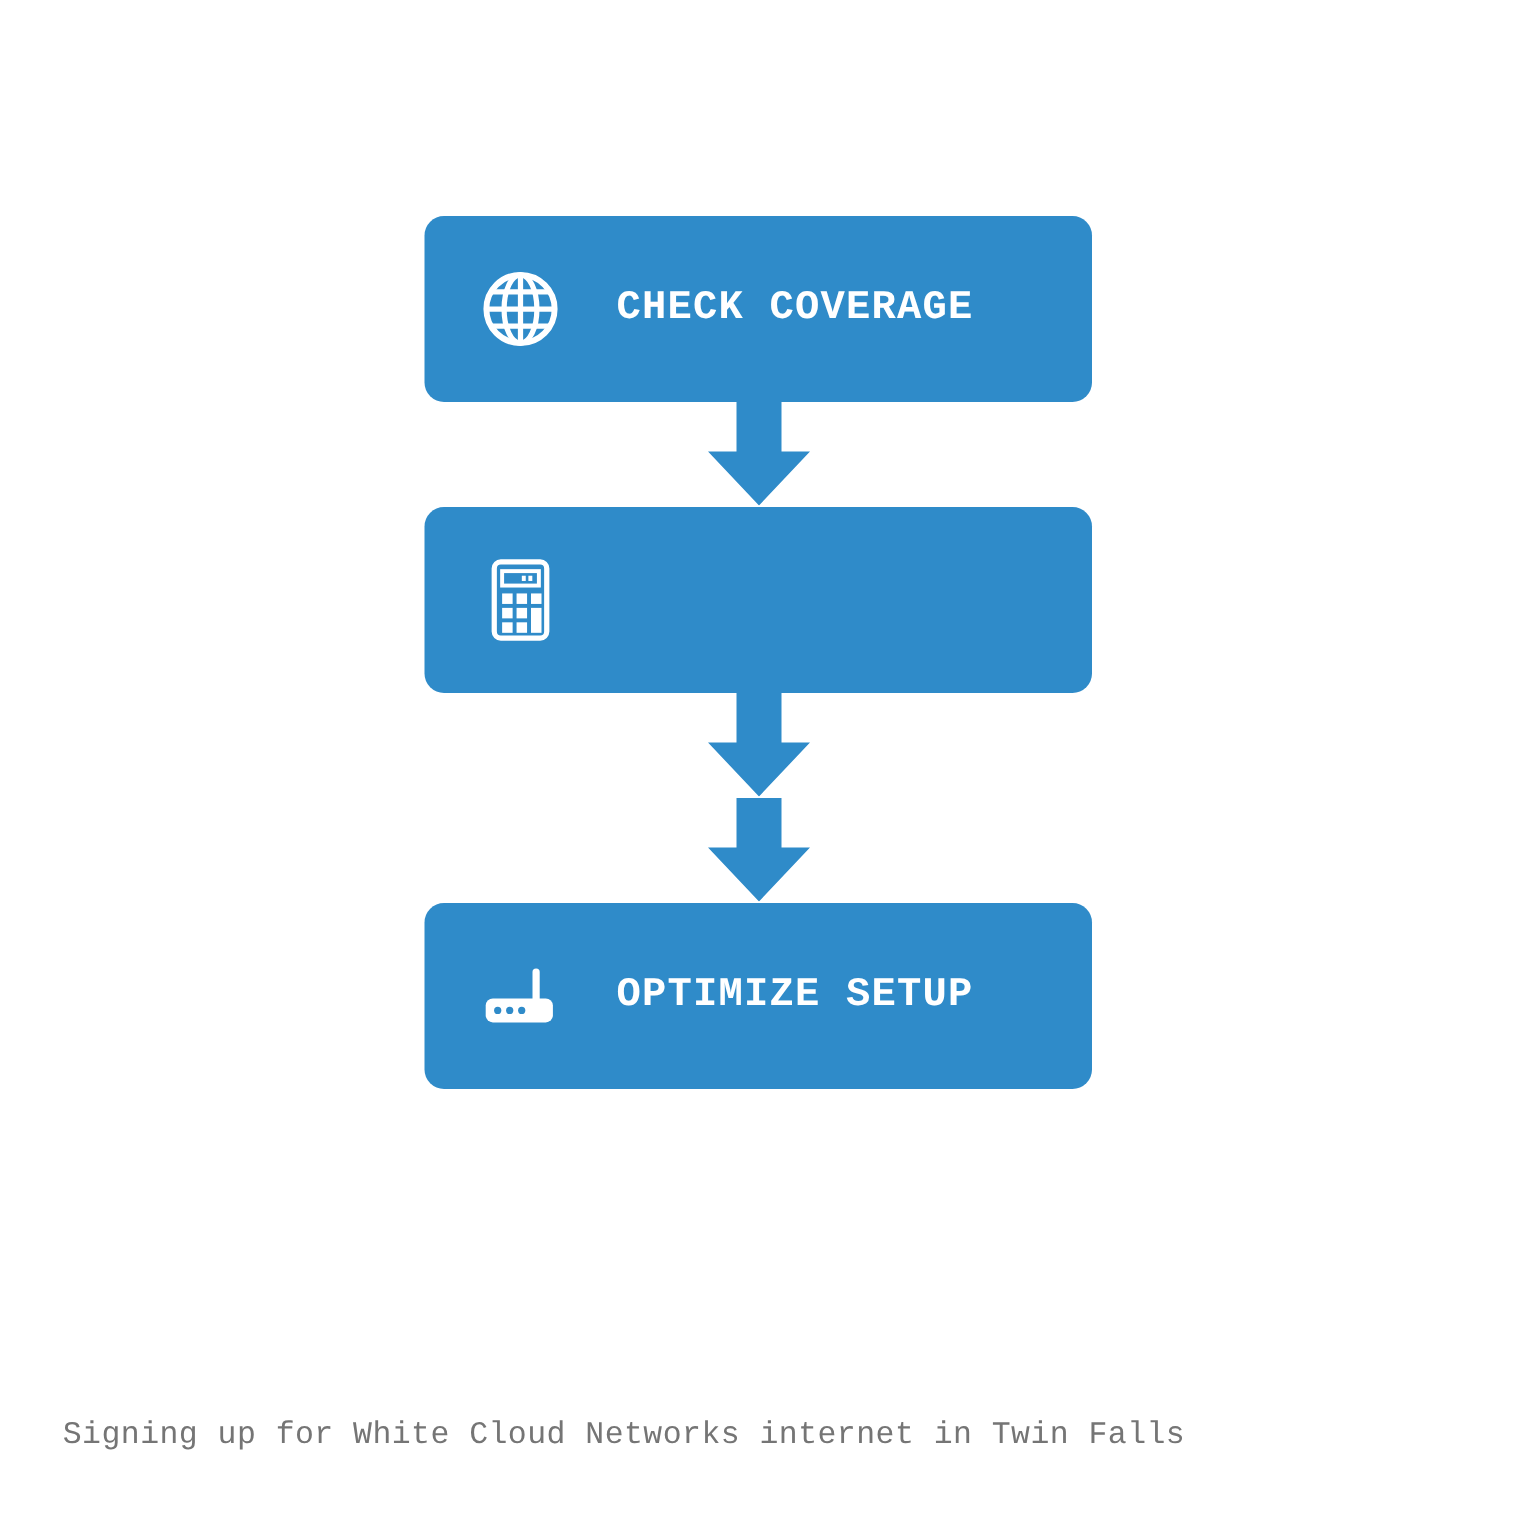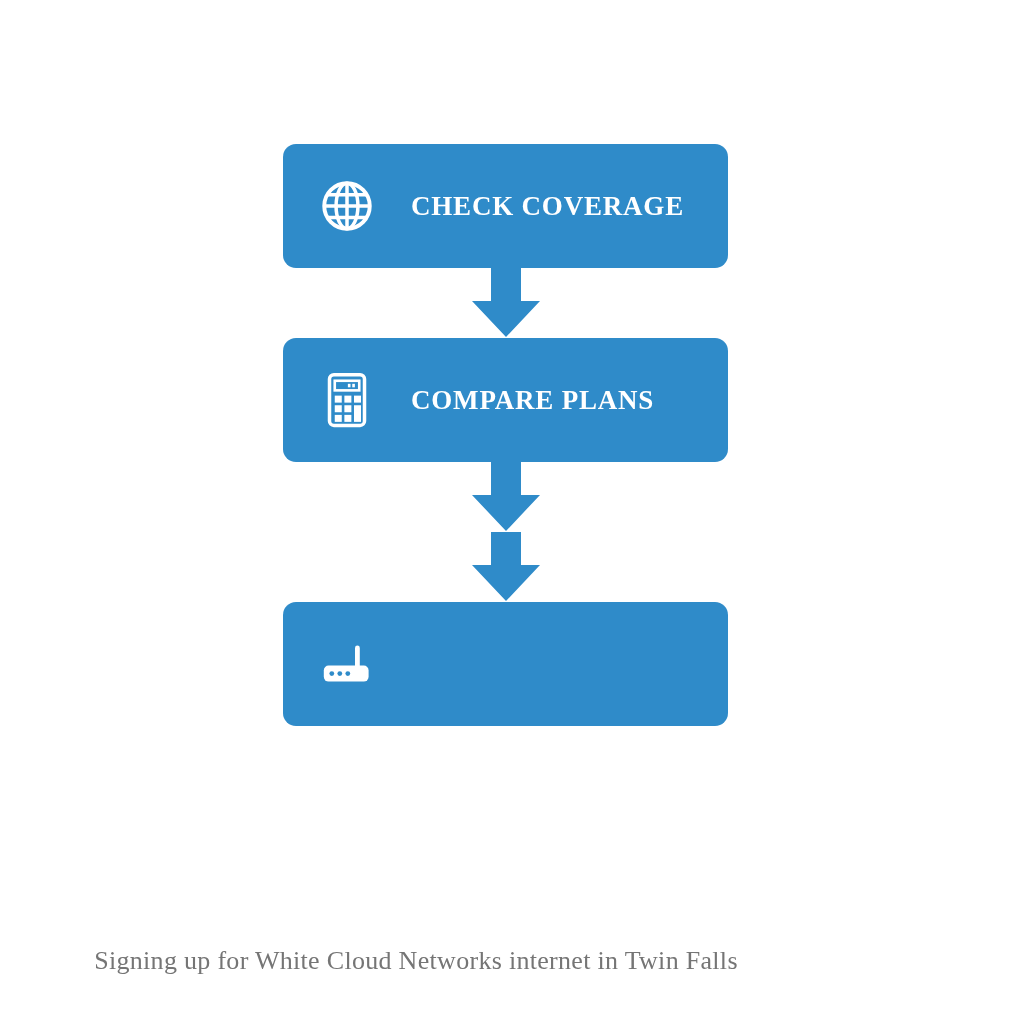--- a/index.html
+++ b/index.html
@@ -1,21 +1,21 @@
 <!DOCTYPE html>
 <html style="--accent: #2f8bc9;"><head>
 <meta charset="utf-8">
 <style>
   html, body { margin: 0; padding: 0; background: #ffffff; }
   .canvas {
     position: relative;
     width: 1024px;
     height: 1024px;
     background: #ffffff;
-    font-family: Liberation Serif, serif;
+    font-family: Liberation Mono, monospace;
     overflow: hidden;
   }
   .flow {
     position: absolute;
     top: 144px;
     left: 283px;
     width: 445px;
     display: flex;
     flex-direction: column;
     align-items: center;
@@ -53,21 +53,21 @@
     align-items: flex-start;
     justify-content: center;
   }
   .caption {
     position: absolute;
     top: 946px;
     left: 0;
     width: 832px;
     text-align: center;
     color: #757575;
-    font-size: 26px;
+    font-size: 21px;
     letter-spacing: 0.3px;
   }
 </style>
 </head>
 <body>
 
 <div class="canvas">
   <div class="flow">
 
     <div class="step-box">
@@ -100,21 +100,20 @@
           <rect x="18" y="27" width="8" height="8" fill="#ffffff"></rect>
           <rect x="29" y="27" width="8" height="8" fill="#ffffff"></rect>
           <rect x="40" y="27" width="8" height="8" fill="#ffffff"></rect>
           <rect x="18" y="38" width="8" height="8" fill="#ffffff"></rect>
           <rect x="29" y="38" width="8" height="8" fill="#ffffff"></rect>
           <rect x="18" y="49" width="8" height="8" fill="#ffffff"></rect>
           <rect x="29" y="49" width="8" height="8" fill="#ffffff"></rect>
           <rect x="40" y="38" width="8" height="19" fill="#ffffff"></rect>
         </svg>
       </span>
-      <span class="step-label">COMPARE PLANS</span>
     </div>
 
     <div class="arrow">
       <svg width="68" height="69" viewBox="0 0 68 69">
         <path d="M19 0 h30 v33 h19 L34 69 L0 33 h19 Z" fill="#2f8bc9"></path>
       </svg>
     </div>
 
 
     <div class="arrow">
@@ -126,18 +125,19 @@
     <div class="step-box">
       <span class="step-icon">
         <svg width="62" height="56" viewBox="0 0 70 64">
           <line x1="48" y1="12" x2="48" y2="36" stroke="#ffffff" stroke-width="6" stroke-linecap="round"></line>
           <rect x="6" y="34" width="56" height="20" rx="6" fill="#ffffff"></rect>
           <circle cx="16" cy="44" r="3" fill="#2f8bc9"></circle>
           <circle cx="26" cy="44" r="3" fill="#2f8bc9"></circle>
           <circle cx="36" cy="44" r="3" fill="#2f8bc9"></circle>
         </svg>
       </span>
+      <span class="step-label">OPTIMIZE SETUP</span>
     </div>
 
   </div>
 
   <div class="caption">Signing up for White Cloud Networks internet in Twin Falls</div>
 </div>
 
 </body></html>

